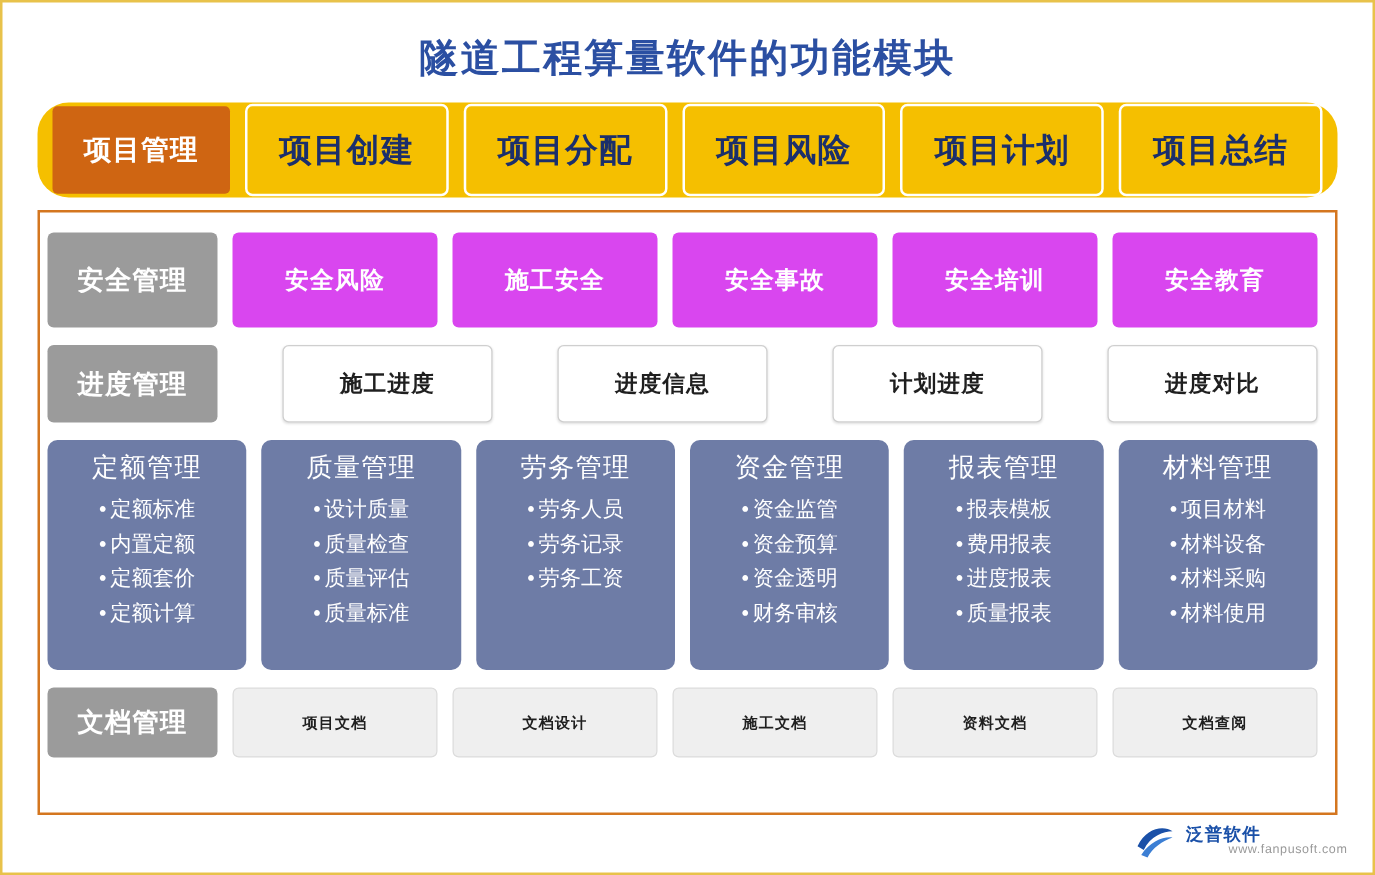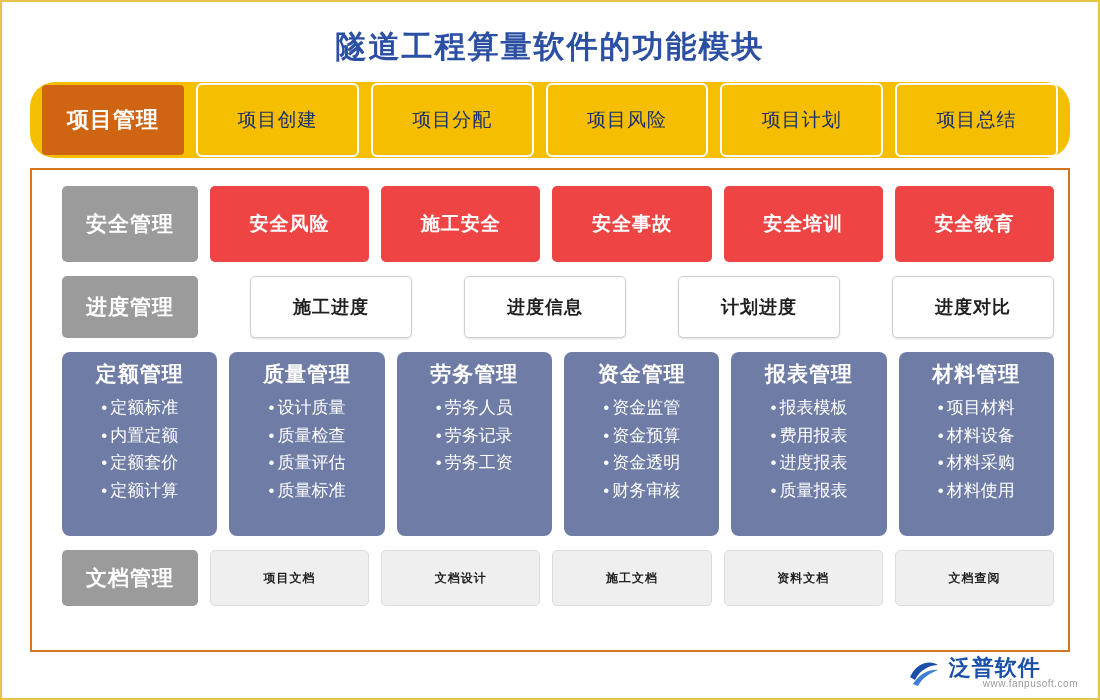--- a/index.html
+++ b/index.html
@@ -55,34 +55,34 @@
     justify-content: center;
     border-radius: 4px;
     letter-spacing: 1px;
   }
   .band-project .cell {
     flex: 1 1 0;
     height: 70px;
     border: 2px solid #ffffff;
     border-radius: 6px;
     color: #1b2f6b;
-    font-size: 19px;
-    font-weight: normal;
+    font-size: 26px;
+    font-weight: bold;
     display: flex;
     align-items: center;
     justify-content: center;
     letter-spacing: 1px;
     background: transparent;
   }
 
   
   .main-box {
     margin: 10px 28px 0 28px;
     border: 2px solid #d4761f;
-    padding: 16px 14px 10px 30px;
+    padding: 16px 14px 10px 6px;
     box-sizing: border-box;
     height: 484px;
     position: relative;
     background: #ffffff;
   }
 
   .row {
     display: flex;
     gap: 12px;
     align-items: stretch;
@@ -107,21 +107,21 @@
     justify-content: center;
     font-size: 19px;
     font-weight: bold;
     border-radius: 5px;
     letter-spacing: 1px;
   }
 
   
   .row-safety { height: 76px; }
   .row-safety .cell {
-    background: #ef4444;
+    background: #d946ef;
     color: #ffffff;
   }
 
   
   .row-progress { height: 62px; }
   .row-progress .cell {
     background: #ffffff;
     color: #1f1f1f;
     border: 1px solid #cfcfcf;
     box-shadow: 0 1px 2px rgba(0,0,0,0.12);
@@ -142,21 +142,21 @@
     border-radius: 8px;
     color: #ffffff;
     padding: 8px 6px 6px 6px;
     box-sizing: border-box;
     display: flex;
     flex-direction: column;
     align-items: center;
   }
   .col-card .col-title {
     font-size: 21px;
-    font-weight: bold;
+    font-weight: normal;
     margin-bottom: 6px;
     letter-spacing: 1px;
   }
   .col-card ul {
     list-style: none;
     margin: 0;
     padding: 0;
     width: 100%;
   }
   .col-card li {
@@ -194,21 +194,21 @@
     height: 34px;
     position: relative;
   }
   .logo .txt {
     display: flex;
     flex-direction: column;
     line-height: 1.05;
   }
   .logo .txt .cn {
     color: #1a50a8;
-    font-size: 22px;
+    font-size: 14px;
     font-weight: bold;
     letter-spacing: 1px;
   }
   .logo .txt .en {
     color: #9a9a9a;
     font-size: 10px;
     letter-spacing: 0.5px;
     padding-left: 34px;
   }
 </style>

